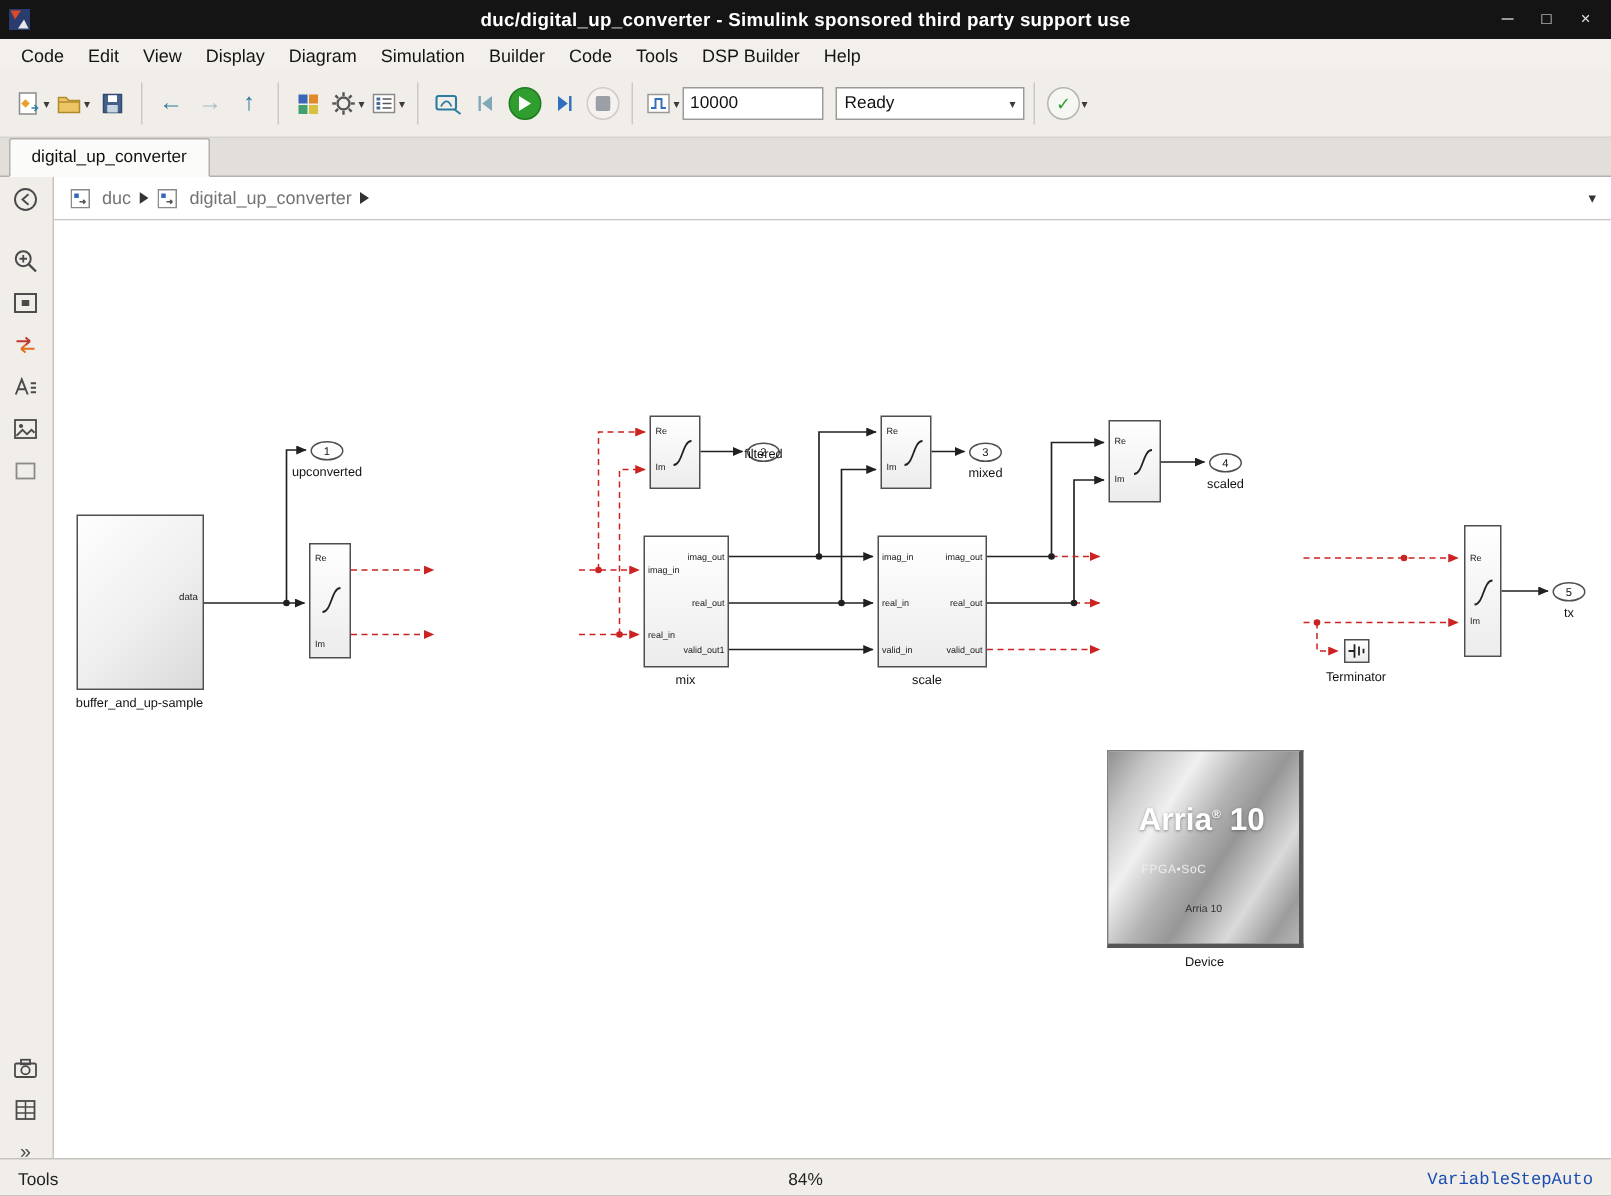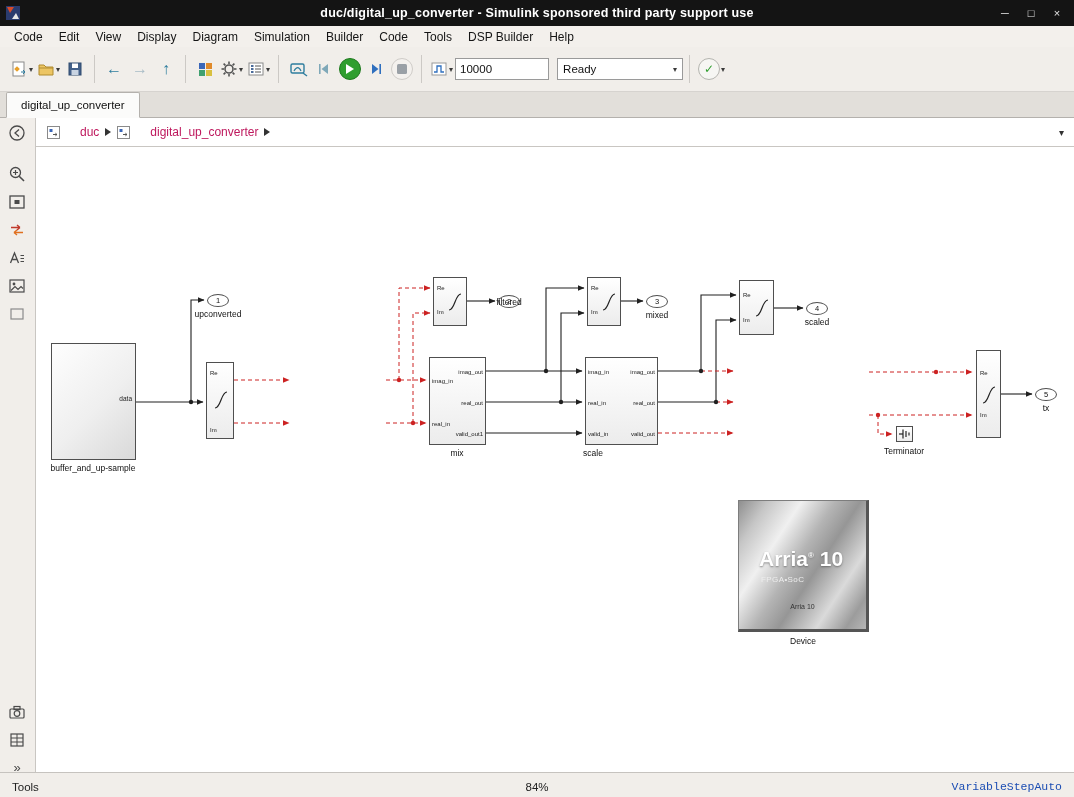--- a/index.html
+++ b/index.html
@@ -32,39 +32,39 @@
   
   .tabbar{height:26px;background:#e2dfda;border-bottom:1px solid #b4b1ad;display:flex;align-items:flex-end;padding-left:6px;box-sizing:border-box;}
   .tab{background:#fbfbfa;border:1px solid #b4b1ad;border-bottom:1px solid #fbfbfa;height:24px;display:flex;align-items:center;padding:0 14px;font-size:11.5px;color:#111;border-radius:2px 2px 0 0;margin-bottom:-1px;}
 
   
   .main{display:flex;height:654px;}
   .palette{width:35px;background:#f1eeea;border-right:1px solid #c9c6c2;position:relative;flex:none;}
   .pbtn{position:absolute;left:7px;width:20px;height:20px;display:flex;align-items:center;justify-content:center;cursor:default;}
   .right-col{flex:1;display:flex;flex-direction:column;min-width:0;}
   .crumbbar{height:28px;background:#fff;border-bottom:1px solid #c9c6c2;display:flex;align-items:center;padding:0 8px;font-size:12px;position:relative;flex:none;}
-  .crumb-item{display:flex;align-items:center;gap:20px;padding:2px 3px;color:#be185d;}
+  .crumb-item{display:flex;align-items:center;gap:8px;padding:2px 3px;color:#737373;}
   .crumb-sep{margin:0 3px;display:flex;}
   .crumb-caret{position:absolute;right:10px;font-size:10px;color:#333;}
   .canvas{position:relative;flex:1;background:#fff;overflow:hidden;}
   .wires{position:absolute;left:0;top:0;pointer-events:none;}
 
   
   .block{position:absolute;border:1px solid #4f4f4f;background:linear-gradient(180deg,#ffffff,#ececec);box-sizing:border-box;}
   .buffer-block{background:linear-gradient(135deg,#fefefe 0%,#efefef 55%,#d9d9d9 100%);}
   .portlabel{position:absolute;font-size:6px;line-height:6px;color:#1a1a1a;white-space:nowrap;}
   .blockname{position:absolute;font-size:8.5px;color:#111;text-align:center;white-space:nowrap;}
   .curve{position:absolute;}
   .curve path{stroke:#222;stroke-width:1.2;fill:none;}
   .oport{position:absolute;width:22px;height:13px;border:1px solid #4f4f4f;border-radius:50%;background:#fff;display:flex;align-items:center;justify-content:center;font-size:7.5px;color:#111;box-sizing:border-box;}
   .olabel{position:absolute;font-size:8.5px;color:#111;text-align:center;width:100px;}
 
   
   .device{position:absolute;left:702px;top:353px;width:131px;height:132px;box-sizing:border-box;border:1px solid #7d7d7d;border-right:3px solid #555;border-bottom:3px solid #555;background:linear-gradient(123deg,#8f8f8f 0%,#c6c6c6 14%,#f0f0f0 30%,#b4b4b4 46%,#969696 58%,#dadada 76%,#9c9c9c 90%,#b6b6b6 100%);}
-  .device-title{position:absolute;left:20px;top:46px;font-size:21px;font-weight:bold;color:#fff;text-shadow:0 1px 2px rgba(70,70,70,.6);white-space:nowrap;}
+  .device-title{position:absolute;left:20px;top:34px;font-size:21px;font-weight:bold;color:#fff;text-shadow:0 1px 2px rgba(70,70,70,.6);white-space:nowrap;}
   .device-title sup{font-size:8px;}
   .device-sub{position:absolute;left:22px;top:74px;font-size:8px;color:#ededed;letter-spacing:.4px;}
   .device-chip{position:absolute;left:0;right:0;top:102px;text-align:center;font-size:7px;color:#333;}
 
   
   .statusbar{height:27px;background:#f1eeea;border-top:1px solid #c6c3bf;display:flex;align-items:center;font-size:11.5px;color:#222;position:relative;}
   .status-left{margin-left:12px;}
   .status-zoom{position:absolute;left:0;right:0;text-align:center;}
   .status-right{margin-left:auto;margin-right:12px;color:#1b4db3;z-index:1;font-family:Liberation Mono, monospace;}
 
@@ -437,21 +437,21 @@
         <div class="olabel" style="left:571px;top:163px">mixed</div>
 
         <div class="block" style="left:549px;top:210px;width:73px;height:88px">
           <span class="portlabel" style="left:2px;top:11px">imag_in</span>
           <span class="portlabel" style="left:2px;top:42px">real_in</span>
           <span class="portlabel" style="left:2px;top:73px">valid_in</span>
           <span class="portlabel" style="right:2px;top:11px">imag_out</span>
           <span class="portlabel" style="right:2px;top:42px">real_out</span>
           <span class="portlabel" style="right:2px;top:73px">valid_out</span>
         </div>
-        <div class="blockname" style="left:527px;top:301px;width:60px">scale</div>
+        <div class="blockname" style="left:552px;top:301px;width:60px">scale</div>
 
         <div class="block" style="left:703px;top:133px;width:35px;height:55px">
           <span class="portlabel" style="left:3px;top:11px">Re</span>
           <span class="portlabel" style="left:3px;top:36px">Im</span>
           <svg class="curve" style="left:15px;top:16px" width="14" height="22" viewBox="0 0 14 22">
               <path d="M1,19 C7,19 7,3 13,3"></path>
             </svg>
         </div>
         <div class="oport" style="left:770px;top:155px">
             <span>4</span>

